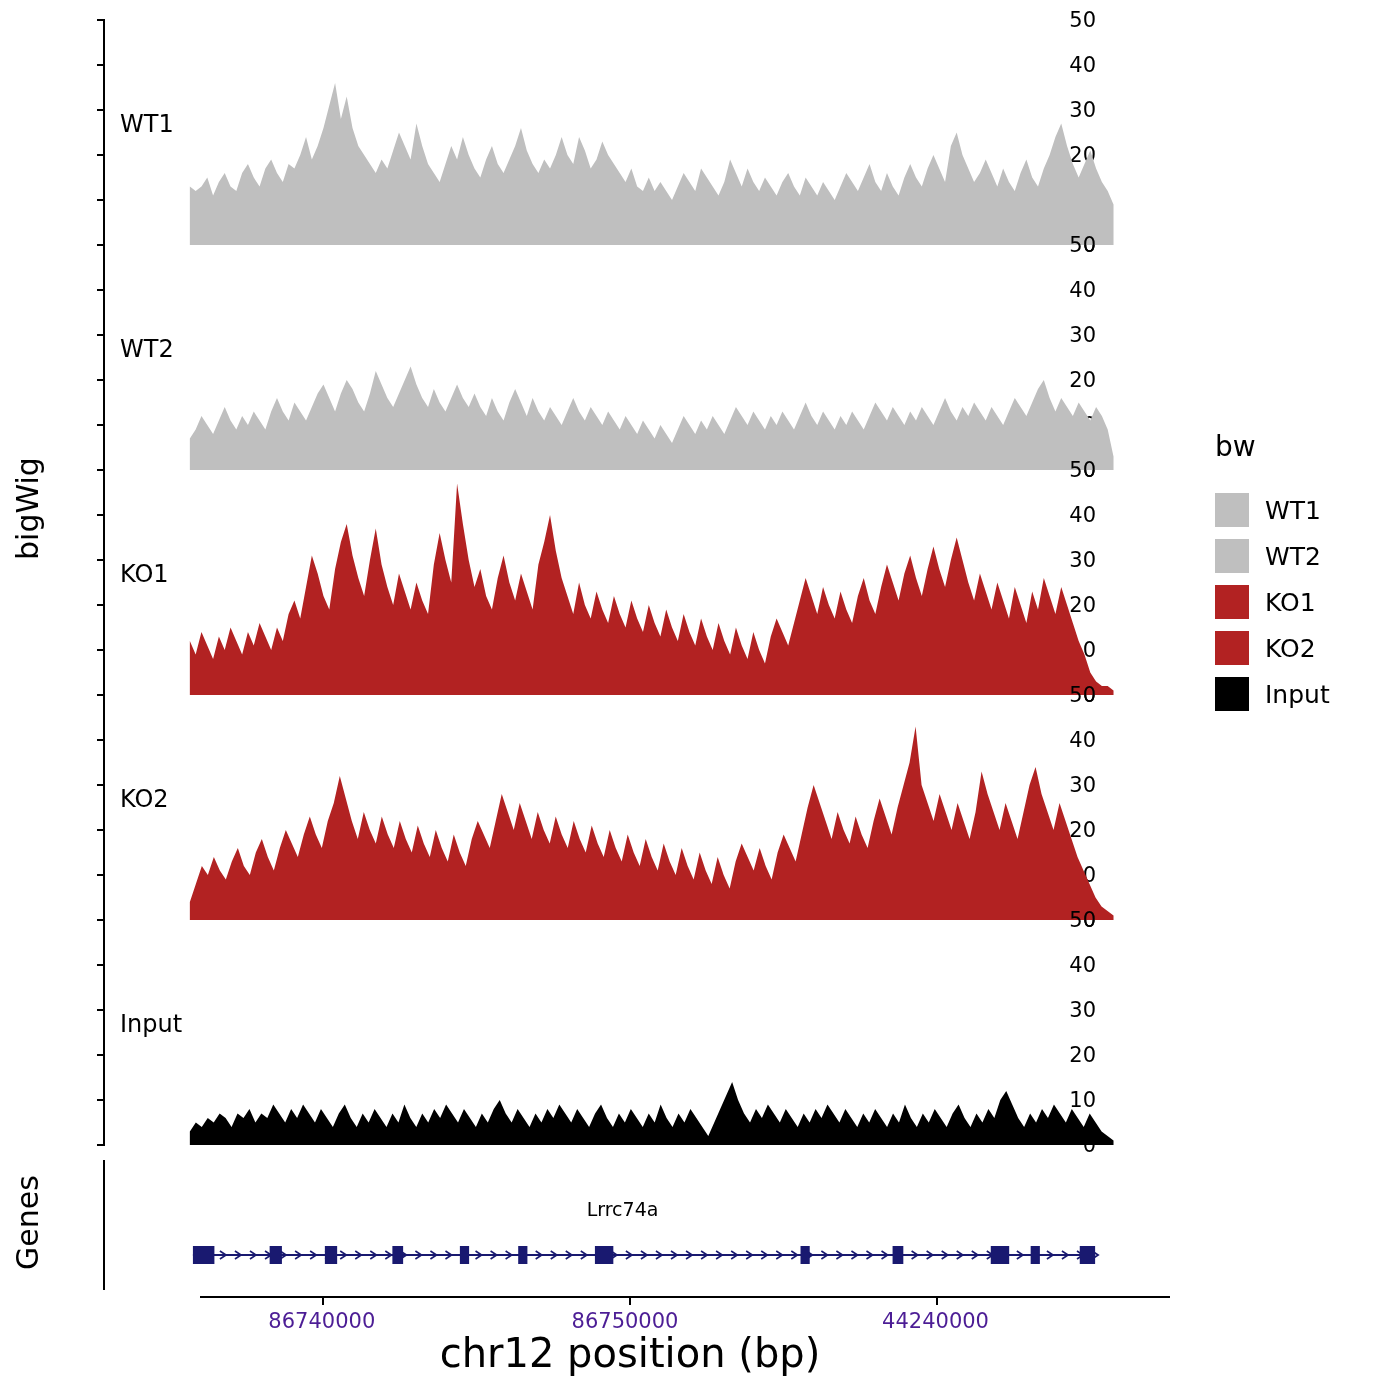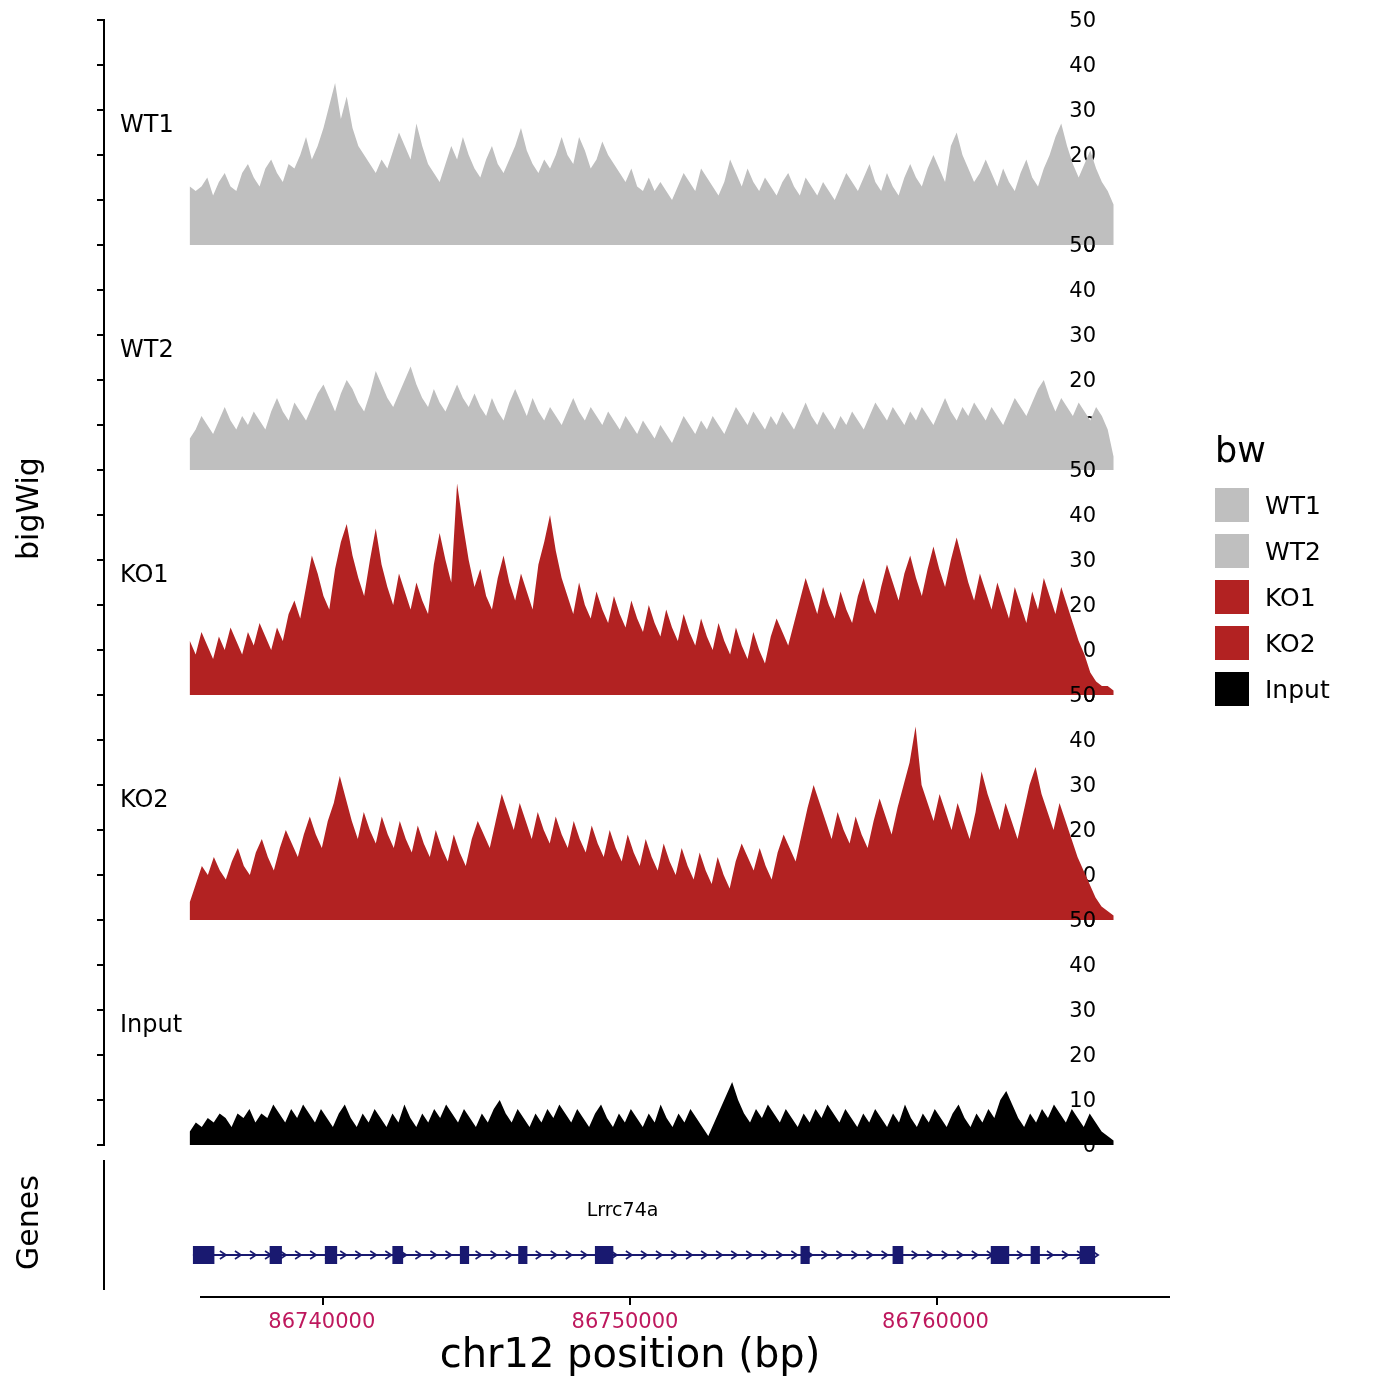--- a/index.html
+++ b/index.html
@@ -83,22 +83,22 @@
   svg.trace { display:block; width:100%; height:100%; }
 
   
   .legend {
     position:absolute;
     left:1215px;
     top:430px;
     width:170px;
   }
   .legend-title {
-    font-size:35px;
-    margin-bottom:12px;
+    font-size:28px;
+    margin-bottom:24px;
   }
   .legend-row {
     display:flex;
     align-items:center;
     height:46px;
   }
   .legend-swatch {
     width:34px; height:34px;
     margin-right:16px;
     flex:none;
@@ -138,21 +138,21 @@
   #xaxis .xtick-mark {
     position:absolute;
     top:0; width:2px; height:9px; background:#000;
   }
   #xaxis .xtick-label {
     position:absolute;
     top:13px;
     font-size:21px;
     transform:translateX(-50%);
     white-space:nowrap;
-    color:#be185d;
+    color:#4c1d95;
   }
 </style>
 </head>
 <body>
 
 <div id="root">
 
   <div class="yaxis-title">bigWig</div>
   <div class="genes-title">Genes</div>
 
@@ -372,20 +372,20 @@
     </div>
   </div>
 
   <div id="xaxis">
     <div class="axis-line"></div>
   <div class="xtick-mark" style="left: 121.806px;"></div>
       <div class="xtick-label" style="left: 121.806px;">86740000</div>
       <div class="xtick-mark" style="left: 428.672px;"></div>
       <div class="xtick-label" style="left: 425px;">86750000</div>
       <div class="xtick-mark" style="left: 735.537px;"></div>
-      <div class="xtick-label" style="left: 735.537px;">86760000</div>
+      <div class="xtick-label" style="left: 735.537px;">44240000</div>
     </div>
 
   <div class="xaxis-title">
     <span class="xaxis-title-inner">chr12 position (bp)</span>
   </div>
 
 </div>
 
 </body></html>

